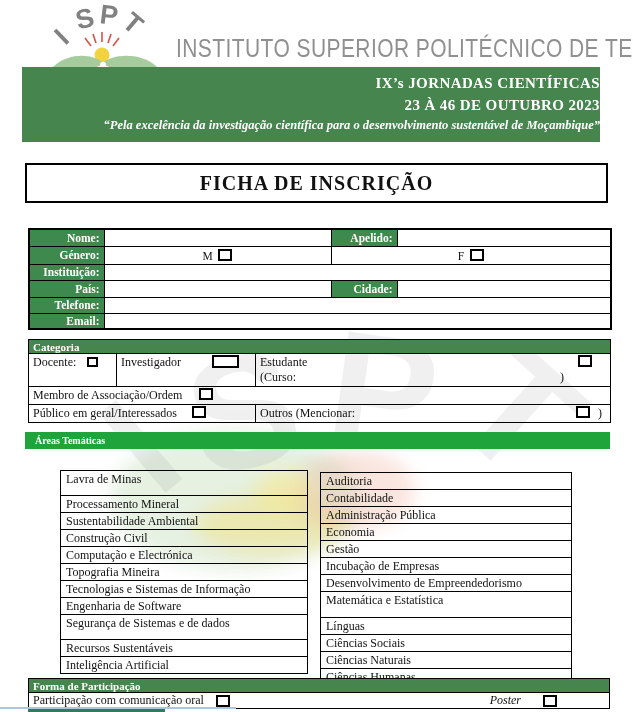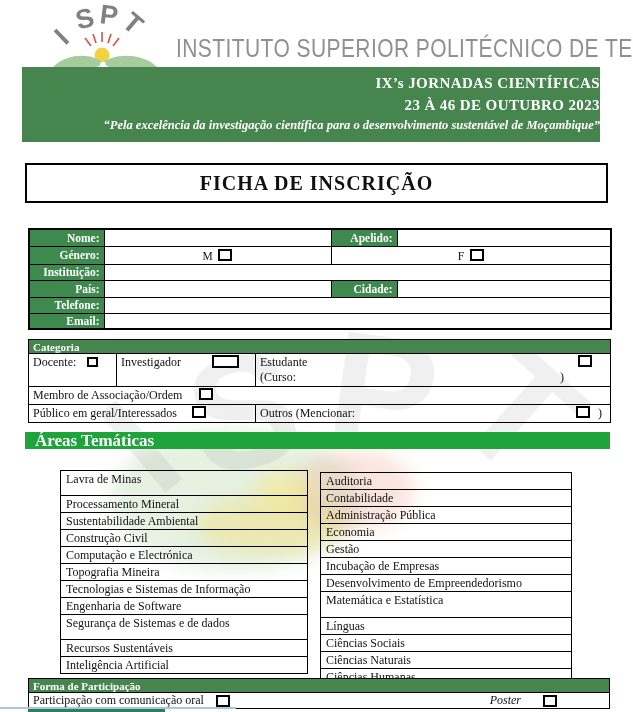--- a/index.html
+++ b/index.html
@@ -73,21 +73,21 @@
     background:#47854F; color:#fff; font-weight:bold; font-size:11px;
     text-align:left; padding-left:4px;
   }
   .cat-cell { vertical-align:top; padding:1px 4px; font-size:12px; }
   .flexline { display:flex; align-items:flex-start;text-align:right; }
   .flexline .sp { flex:1; }
 
   
   .areas-head {
     position:absolute; left:25px; top:432px; width:585px; height:17px;
-    background:#1FA33B; color:#fff; font-weight:bold; font-size:17px;
+    background:#1FA33B; color:#fff; font-weight:bold; font-size:10px;
     padding-left:10px; line-height:17px;
   }
   .areas-left  { position:absolute; left:60px;  top:470px; width:248px; }
   .areas-right { position:absolute; left:320px; top:472px; width:252px; }
   .areas-left td, .areas-right td { vertical-align:top; padding:1px 0 0 5px; font-size:12px; }
 
   
   .forma { position:absolute; left:28px; top:678px; width:582px; border:1.5px solid #000; }
   .forma-row { display:flex; align-items:center; font-size:12px; padding:0 4px; }
   .poster { font-style:italic; }

